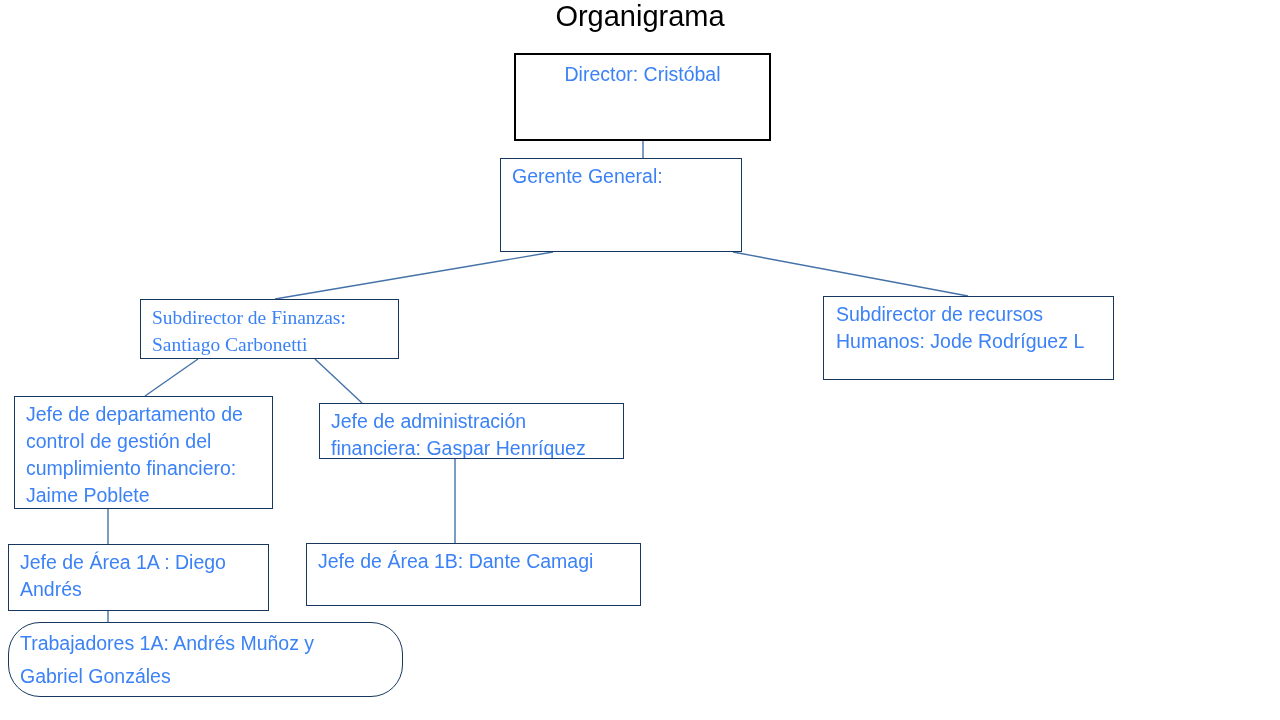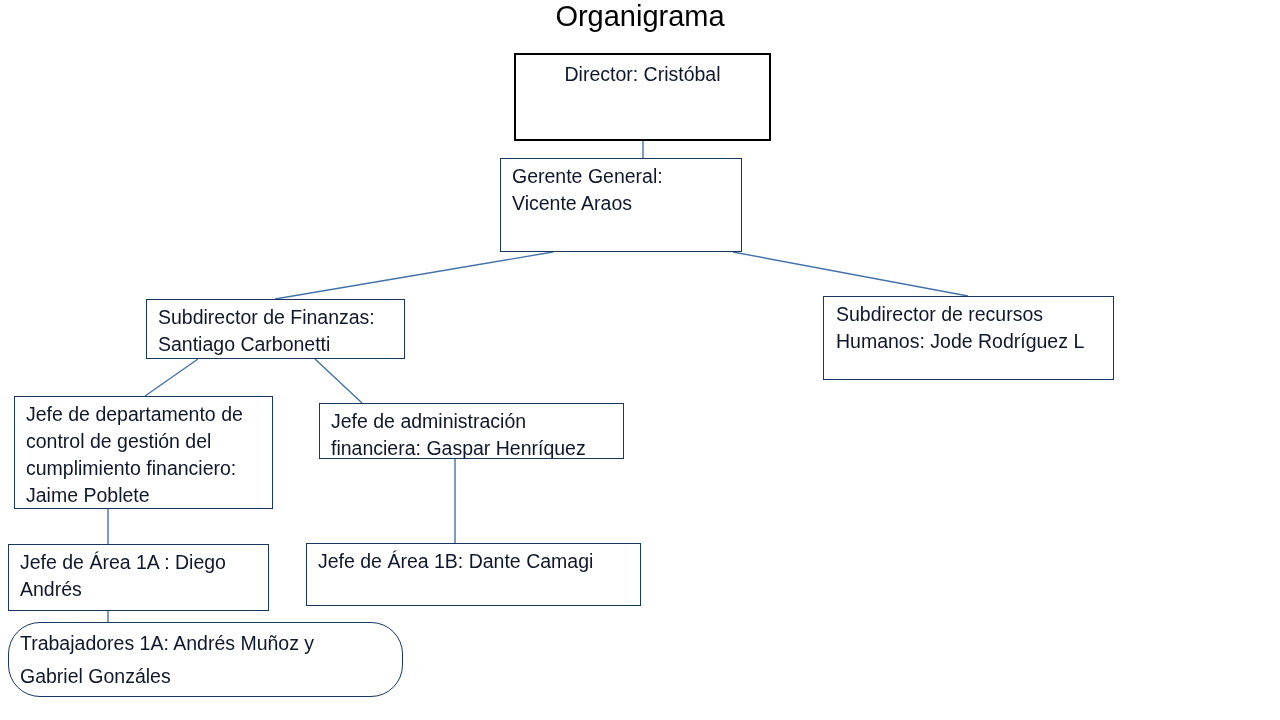--- a/index.html
+++ b/index.html
@@ -40,36 +40,36 @@
     color: #000000;
     white-space: nowrap;
   }
   .node {
     position: absolute;
     border: 1px solid #17375e;
     background: #ffffff;
     padding: 4px 9px 4px 11px;
     font-size: 19.5px;
     line-height: 27px;
-    color: #0f172a;
+    color: #3b82f6;
     overflow: hidden;
   }
   .node.root {
     border: 2px solid #000000;
     text-align: center;
     padding: 6px 8px;
   }
   .node.center-text { text-align: center; }
   .node .line { display: block; white-space: nowrap; }
   .node.loose { line-height: 33px; }
 
   
   #node-director      { left: 514px; top: 53px;  width: 257px; height: 88px; }
   #node-gerente       { left: 500px; top: 158px; width: 242px; height: 94px; }
-  #node-sub-finanzas  { left: 146px; top: 299px; width: 259px; height: 60px; }
+  #node-sub-finanzas  { left: 140px; top: 299px; width: 259px; height: 60px; font-family: Liberation Serif, serif; }
   #node-sub-rrhh      { left: 823px; top: 296px; width: 291px; height: 84px; padding-left: 12px; }
   #node-jefe-control  { left: 14px;  top: 396px; width: 259px; height: 113px; }
   #node-jefe-admin    { left: 312px; top: 403px; width: 305px; height: 56px; margin-left: 7px; }
   #node-area-1a       { left: 8px;   top: 544px; width: 261px; height: 67px; }
   #node-area-1b       { left: 306px; top: 543px; width: 335px; height: 63px; }
   #node-trabajadores  { left: 8px;   top: 622px; width: 395px; height: 75px; border-radius: 32px; }
 </style>
 </head>
 <body>
 
@@ -89,21 +89,20 @@
   </svg>
 
   <div class="chart-title">Organigrama</div>
 
   <div class="node root center-text" id="node-director">
     <span class="line">Director: Cristóbal</span>
   </div>
 
   <div class="node" id="node-gerente">
     <span class="line">Gerente General:</span>
-    <span class="line">Vicente Araos</span>
   </div>
 
   <div class="node" id="node-sub-finanzas">
     <span class="line">Subdirector de Finanzas:</span>
     <span class="line">Santiago Carbonetti</span>
   </div>
 
   <div class="node" id="node-sub-rrhh">
     <span class="line">Subdirector de recursos</span>
     <span class="line">Humanos: Jode Rodríguez L</span>

